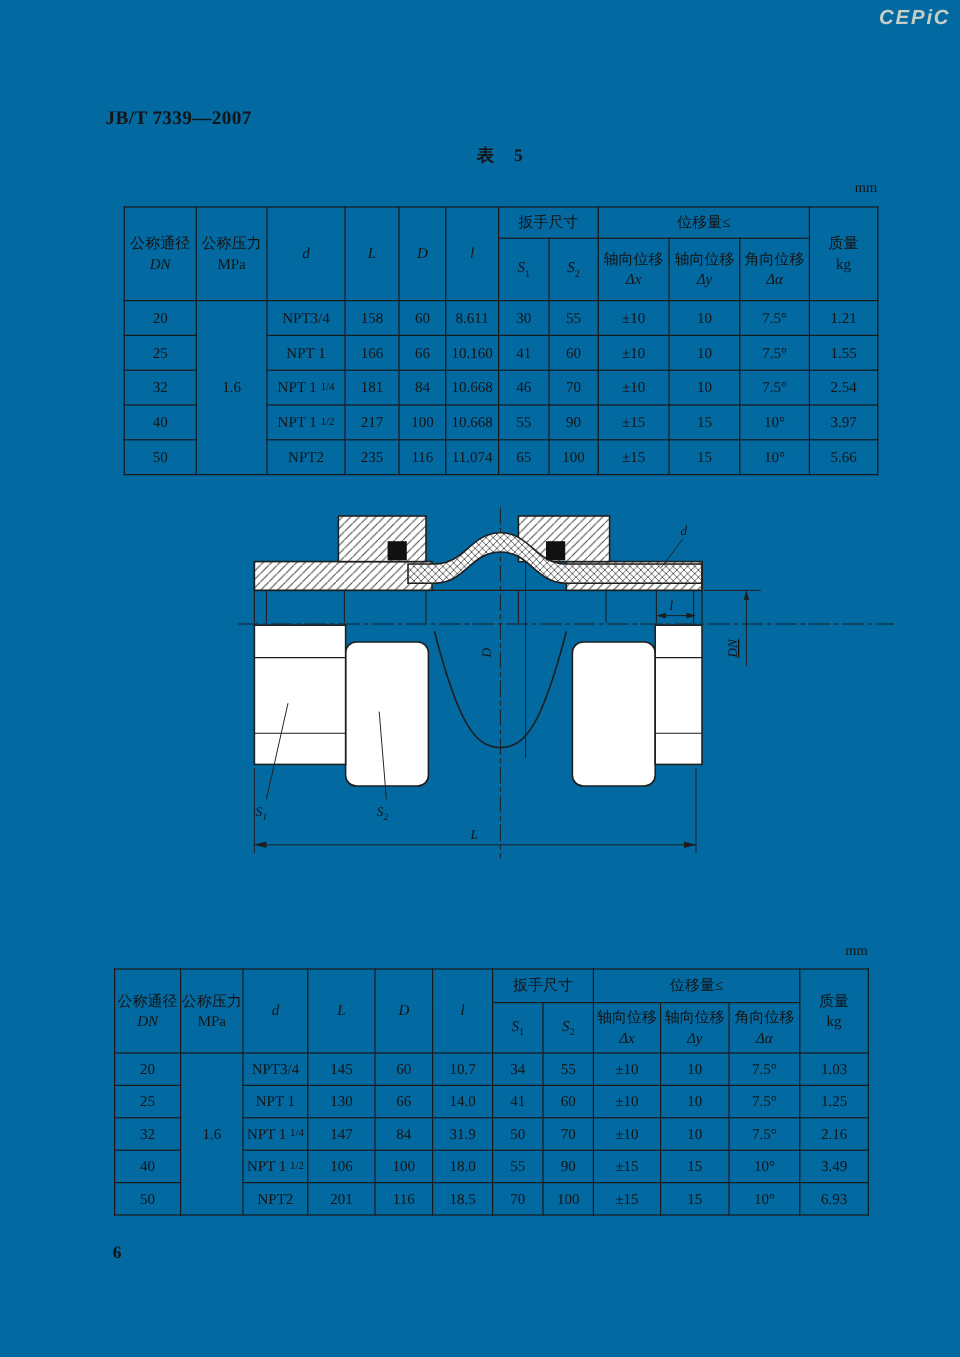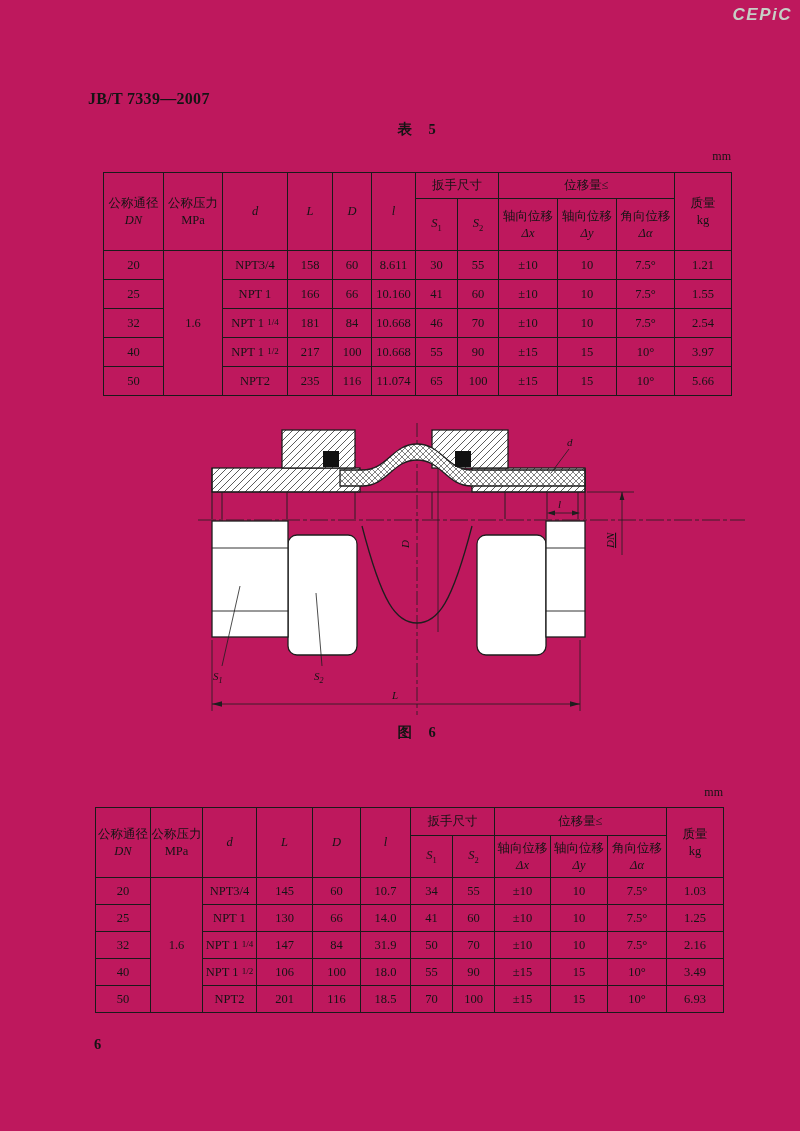--- a/index.html
+++ b/index.html
@@ -1,16 +1,16 @@
 <!DOCTYPE html>
 <html><head>
 <meta charset="utf-8">
 <style>
   html,body{margin:0;padding:0;background:#e8e8e8;}
-  .page{position:relative;width:800px;height:1131px;background:#be185d;
+  .page{position:relative;width:800px;height:1131px;background:#0369a1;
         font-family:"Liberation Serif",serif;color:#141414;overflow:hidden;}
   .watermark{position:absolute;top:5px;right:8px;font-family:"Liberation Sans",sans-serif;
         font-style:italic;font-weight:bold;font-size:17px;letter-spacing:1.5px;color:#c6cfc6;}
   .docnum{position:absolute;left:88px;top:90px;font-size:16px;font-weight:bold;letter-spacing:.3px;}
   .tbl-title{position:absolute;font-size:14.5px;font-weight:bold;text-align:center;letter-spacing:1px;}
   .unit{position:absolute;font-size:12px;text-align:right;}
   .fig-caption{position:absolute;font-size:14.5px;font-weight:bold;text-align:center;letter-spacing:1px;}
   .pagenum{position:absolute;left:94px;top:1036px;font-size:14.5px;font-weight:bold;}
 
   table.spec{position:absolute;border-collapse:collapse;table-layout:fixed;}
@@ -218,21 +218,20 @@
 
       <text class="svgtxt" x="567" y="31">d</text>
       <text class="svgtxt" x="558" y="93">l</text>
       <text class="svgtxt" transform="rotate(-90 614 133)" x="614" y="133" text-decoration="underline">DN</text>
       <text class="svgtxt" transform="rotate(-90 409 133)" x="409" y="133">D</text>
       <text class="svgtxt" x="213" y="265"><tspan>S</tspan><tspan dy="3" font-size="8">1</tspan></text>
       <text class="svgtxt" x="314" y="265"><tspan>S</tspan><tspan dy="3" font-size="8">2</tspan></text>
       <text class="svgtxt" x="392" y="284">L</text>
     </svg>
   </div>
-  <div class="fig-caption" style="left:103px;top:723px;width:628px;">图　6</div>
 
   <div class="unit" style="left:95px;top:785px;width:628px;">mm</div>
 
   <table class="spec" style="left:95px;top:807px;width:628px;">
     <colgroup>
       <col style="width:55px">
         <col style="width:52px">
         <col style="width:54px">
         <col style="width:56px">
       <col style="width:48px">

